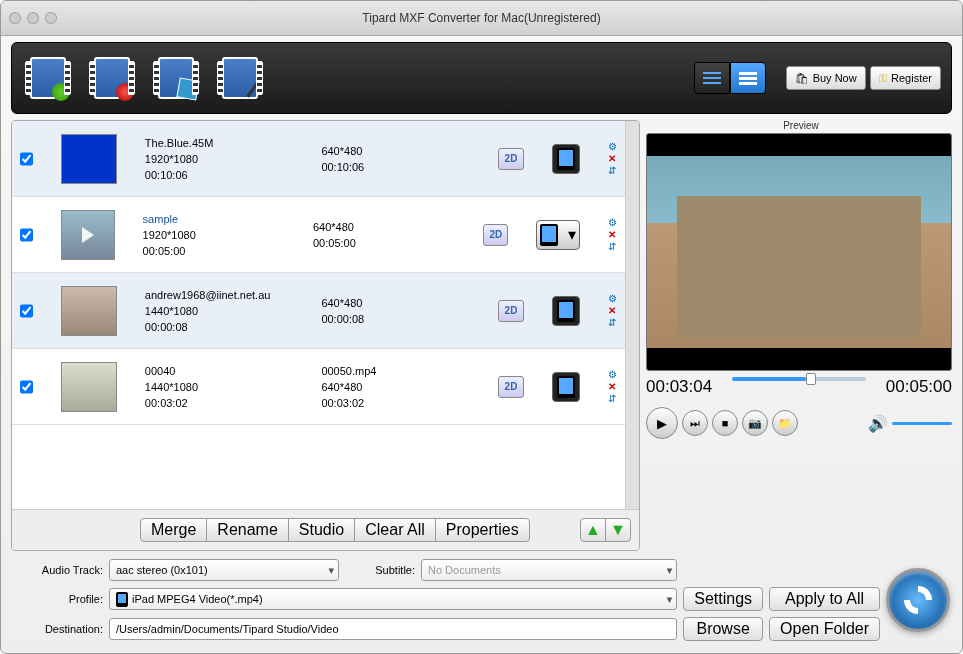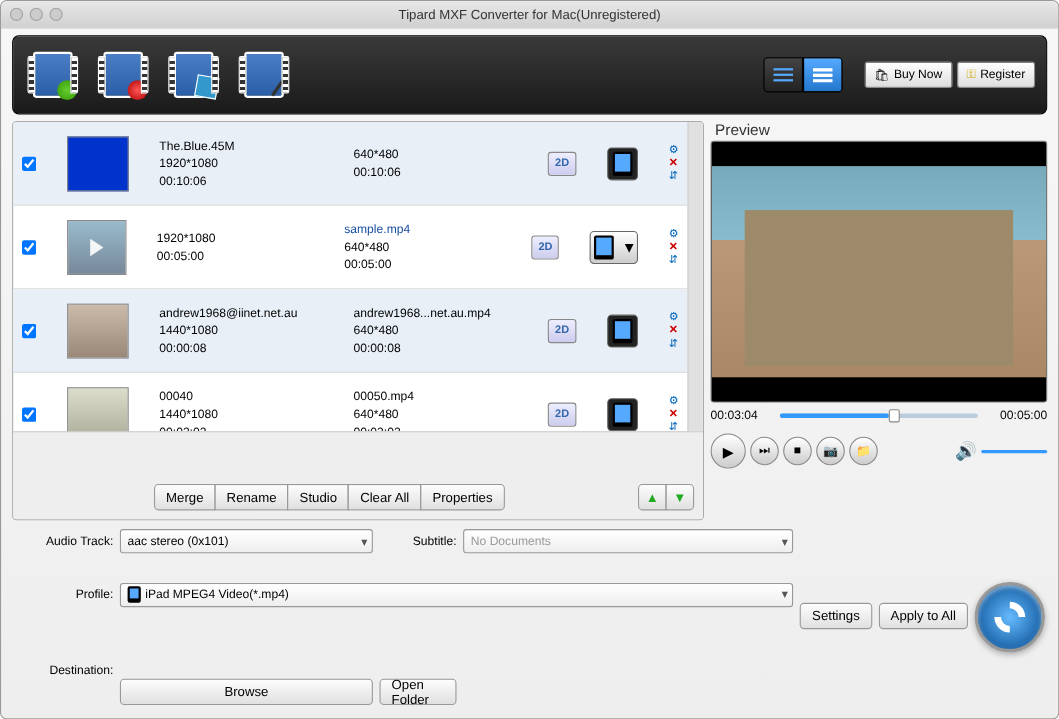--- a/index.html
+++ b/index.html
@@ -1,18 +1,18 @@
 <!DOCTYPE html>
 <html><head>
 <meta charset="utf-8">
 <style>
 * { box-sizing: border-box; margin: 0; padding: 0; font-family: "Lucida Grande", Arial, sans-serif; }
 body { background: #fff; width: 963px; height: 654px; overflow: hidden; }
 .window { width: 963px; height: 654px; border: 1px solid #999; border-radius: 6px; background: linear-gradient(#f7f7f7,#eee); display: flex; flex-direction: column; }
-.titlebar { height: 25px; display: flex; align-items: center; padding: 0 8px; background: linear-gradient(#e8e8e8,#d0d0d0); border-bottom:1px solid #aaa; border-radius:6px 6px 0 0; position:relative; }
+.titlebar { height: 35px; display: flex; align-items: center; padding: 0 8px; background: linear-gradient(#e8e8e8,#d0d0d0); border-bottom:1px solid #aaa; border-radius:6px 6px 0 0; position:relative; }
 .traffic { display:flex; gap:6px; }
 .traffic span { width:12px; height:12px; border-radius:50%; border:1px solid rgba(0,0,0,.2); background:#ccc; }
 .titlebar .title { position:absolute; left:0; right:0; text-align:center; font-size:12px; color:#333; }
 .toolbar { height:72px; margin:6px 10px; border-radius:6px; background:linear-gradient(#3a3a3a,#1a1a1a); border:1px solid #000; display:flex; align-items:center; padding:0 10px; gap:12px; }
 .tool-btn { width:52px; height:52px; border-radius:4px; display:flex; align-items:center; justify-content:center; cursor:pointer; }
 .tool-film { width:36px; height:42px; border:2px solid #fff; border-radius:3px; position:relative; background:linear-gradient(#4a7fc8,#2a5fa8); }
 .tool-film::before, .tool-film::after { content:""; position:absolute; top:2px; bottom:2px; width:5px; background:repeating-linear-gradient(#fff 0,#fff 3px,transparent 3px,transparent 6px); }
 .tool-film::before { left:-7px; border:1px solid #fff; border-radius:2px 0 0 2px; background-color:#333; }
 .tool-film::after { right:-7px; border:1px solid #fff; border-radius:0 2px 2px 0; background-color:#333; }
 .badge { position:absolute; width:18px; height:18px; border-radius:50%; bottom:-4px; right:-6px; }
@@ -37,30 +37,30 @@
 .col-src .name, .col-out .name { color:#1a4fa0; }
 .badge2d{width:28px;height:22px;border:1px solid #888;border-radius:3px;background:linear-gradient(#eef,#cce);font-size:10px;font-weight:bold;color:#36a;display:flex;align-items:center;justify-content:center;}
 .device-btn{width:30px;height:30px;border:1px solid #666;border-radius:4px;background:#222;display:flex;align-items:center;justify-content:center;}
 .device-btn.combo{width:48px;background:linear-gradient(#fff,#ccc);justify-content:space-between;padding:0 3px;}
 .ipad-ico{width:18px;height:22px;background:#000;border-radius:2px;position:relative;}
 .ipad-ico::after{content:"";position:absolute;inset:2px 2px 4px 2px;background:#5af;}
 .row-actions{display:flex;flex-direction:column;gap:1px;font-size:10px;}
 .row-actions span{cursor:pointer;line-height:11px;}
 .gear{color:#06b;} .xdel{color:#c00;font-weight:bold;} .updown{color:#06b;}
 .list-toolbar { display:flex; align-items:center; padding:8px; gap:0; border-top:1px solid #ccc; background:#eee; }
-.btn { height:24px; padding:0 10px; background:linear-gradient(#fdfdfd,#e0e0e0); border:1px solid #999; font-size:12px; cursor:pointer; display:flex; align-items:center;margin-top:39px; }
+.btn { height:24px; padding:0 10px; background:linear-gradient(#fdfdfd,#e0e0e0); border:1px solid #999; font-size:16px; cursor:pointer; display:flex; align-items:center; }
 .btn-group .btn { border-radius:0; margin-left:-1px; }
 .btn-group .btn:first-child{border-radius:4px 0 0 4px;margin-left:0;} .btn-group .btn:last-child{border-radius:0 4px 4px 0;}
 .arrow-btn{width:26px;justify-content:center;font-weight:bold;}
 .right-col { width:306px; display:flex; flex-direction:column; }
-.preview-label{font-size:14px;color:#333;padding:0 0 2px 4px;}
+.preview-label{font-size:10px;color:#333;padding:0 0 2px 4px;text-align:center;}
 .preview-box{border:1px solid #777;background:#000;height:238px;border-radius:3px;position:relative;overflow:hidden;}
 .preview-img{position:absolute;top:22px;bottom:22px;left:0;right:0;background:linear-gradient(#7ab 0%,#8bc 35%,#b97 35%,#a86 100%);}
 .church{position:absolute;left:30px;right:30px;top:40px;bottom:10px;background:#9c8a6a;}
-.time-row{display:flex;align-items:center;gap:20px;padding:6px 0;font-size:11px;}
+.time-row{display:flex;align-items:flex-start;gap:20px;padding:6px 0;font-size:17px;}
 .seek{flex:1;height:4px;background:#bcd;position:relative;border-radius:2px;}
 .seek-prog{position:absolute;left:0;top:0;bottom:0;width:55%;background:#39f;border-radius:2px;}
 .seek-thumb{position:absolute;left:55%;top:-4px;width:10px;height:12px;background:#fff;border:1px solid #888;border-radius:2px;}
 .controls{display:flex;align-items:center;gap:4px;padding-top:4px;}
 .ctl-btn{width:32px;height:32px;border-radius:50%;border:1px solid #888;background:linear-gradient(#fff,#ccc);display:flex;align-items:center;justify-content:center;cursor:pointer;font-size:13px;}
 .ctl-btn.small{width:26px;height:26px;font-size:11px;}
 .vol-slider{width:60px;height:3px;background:#39f;border-radius:2px;}
 .bottom-form{padding:8px 12px 12px;display:grid;grid-template-columns:90px 230px 70px 1fr auto auto;gap:6px 6px;align-items:center;font-size:11px;}
 .form-label{text-align:right;}
 .select, .text-input{height:22px;border:1px solid #999;border-radius:3px;padding:0 18px 0 6px;font-size:11px;background:linear-gradient(#fff,#eee);position:relative;display:flex;align-items:center;}
@@ -158,25 +158,25 @@
             <div class="row-actions">
                 <span class="gear">⚙</span>
                 <span class="xdel">✕</span>
                 <span class="updown">⇵</span>
               </div>
           </div>
           <div class="file-row">
             <input type="checkbox" class="check" checked="" style="">
             <div class="thumb play" style="background:linear-gradient(#9bc,#789);"></div>
             <div class="col-src">
+                <div class="name">sample</div>
                 <div>1920*1080</div>
                 <div>00:05:00</div>
               </div>
             <div class="col-out">
-                <div class="name">sample.mp4</div>
                 <div>640*480</div>
                 <div>00:05:00</div>
               </div>
             <div class="badge2d">2D</div>
             <div class="device-btn combo">
                 <div class="ipad-ico"></div>
                 <span>▾</span>
               </div>
             <div class="row-actions">
                 <span class="gear">⚙</span>
@@ -186,21 +186,20 @@
           </div>
           <div class="file-row alt">
             <input type="checkbox" class="check" checked="" style="">
             <div class="thumb" style="background:linear-gradient(#cba,#987);"></div>
             <div class="col-src">
                 <div class="name" style="color:#000;">andrew1968@iinet.net.au</div>
                 <div>1440*1080</div>
                 <div>00:00:08</div>
               </div>
             <div class="col-out">
-                <div class="name" style="color:#000;">andrew1968...net.au.mp4</div>
                 <div>640*480</div>
                 <div>00:00:08</div>
               </div>
             <div class="badge2d">2D</div>
             <div class="device-btn">
                 <div class="ipad-ico"></div>
               </div>
             <div class="row-actions">
                 <span class="gear">⚙</span>
                 <span class="xdel">✕</span>
@@ -301,16 +300,19 @@
     <div class="select" style="grid-column:2/5;">
         <span style="display:inline-flex;align-items:center;gap:4px;">
           <span class="ipad-ico" style="width:12px;height:15px;"></span>
           <span>iPad MPEG4 Video(*.mp4)</span>
         </span>
       </div>
     <div class="btn" style="border-radius:4px;justify-content:center;">Settings</div>
     <div class="btn" style="border-radius:4px;justify-content:center;">Apply to All</div>
 
     <div class="form-label">Destination:</div>
+    <div class="text-input" style="grid-column:2/5;">
+        <span>/Users/admin/Documents/Tipard Studio/Video</span>
+      </div>
     <div class="btn" style="border-radius:4px;justify-content:center;">Browse</div>
     <div class="btn" style="border-radius:4px;justify-content:center;">Open Folder</div>
   </div>
 </div>
 
 </body></html>

